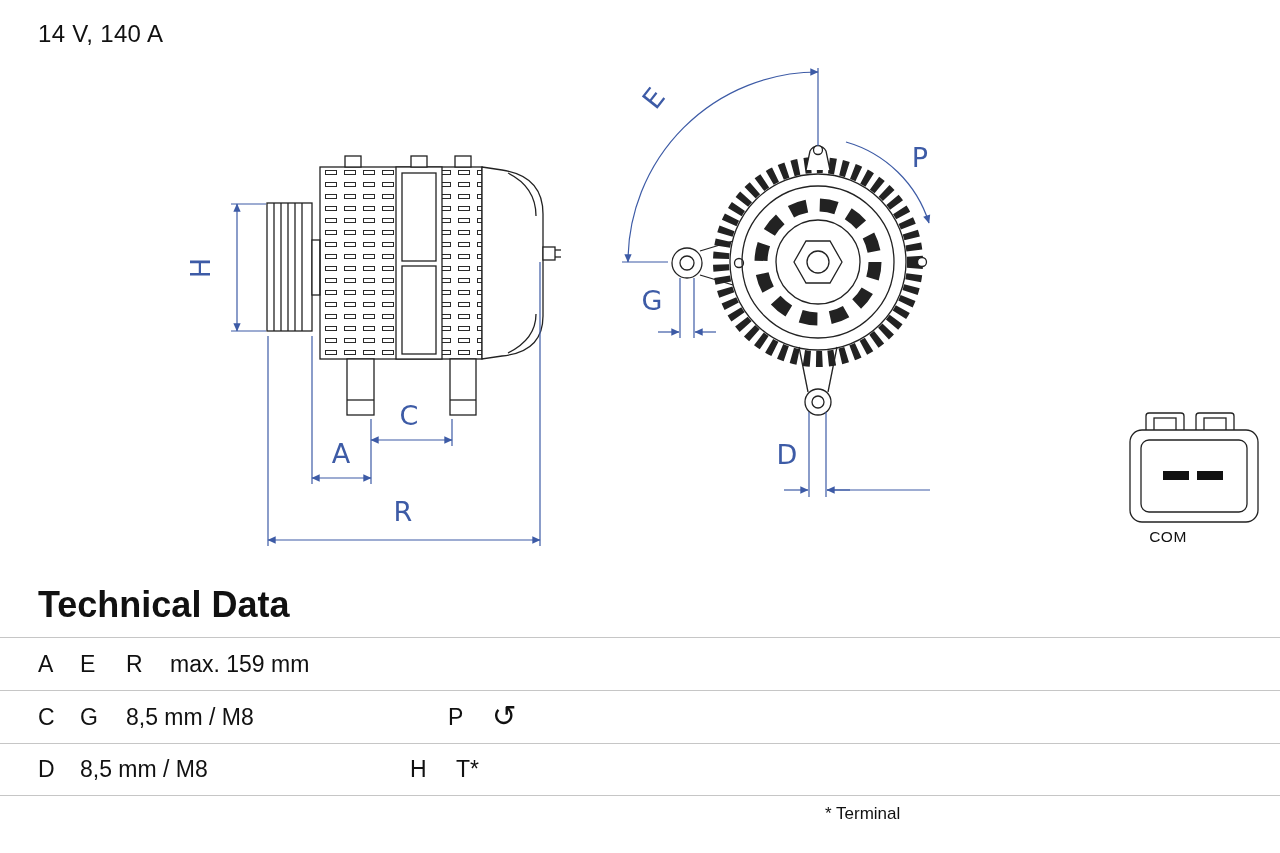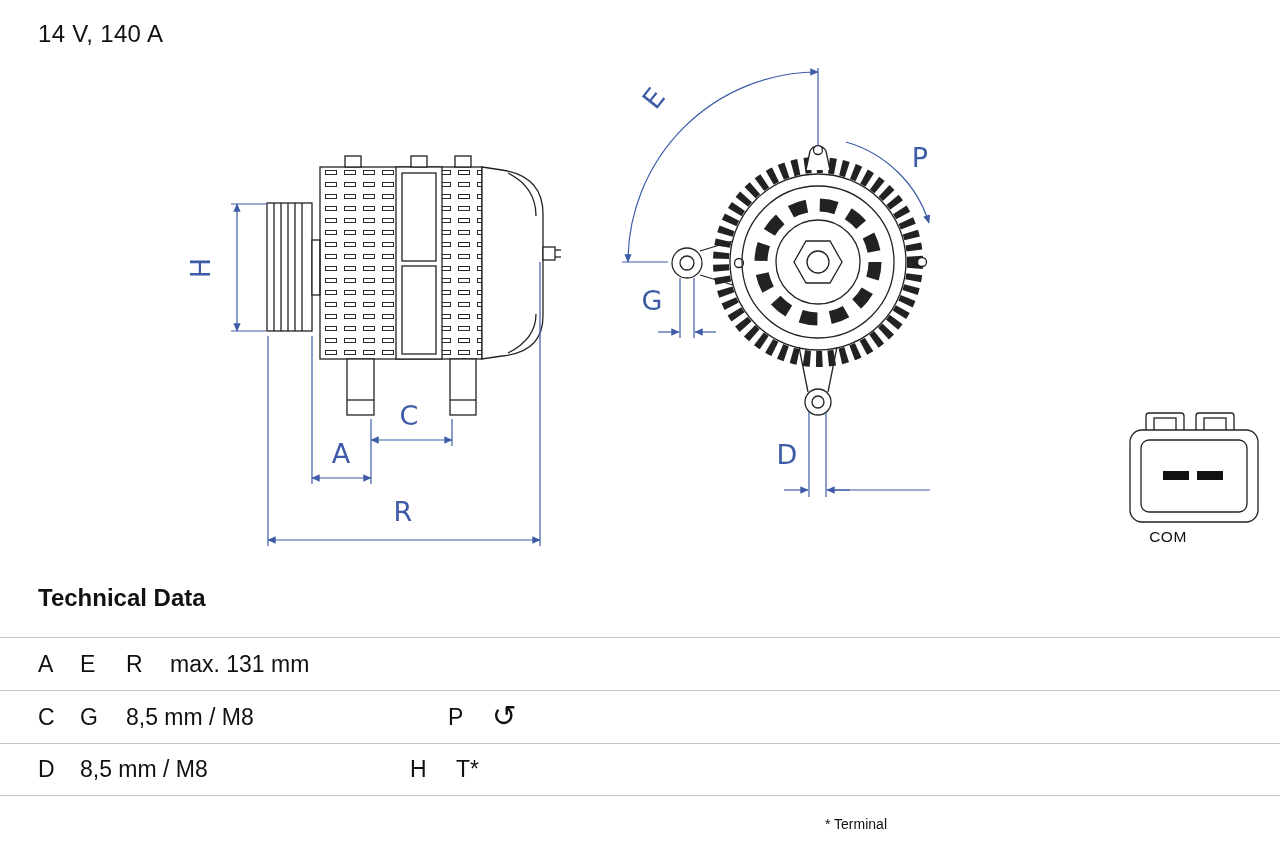--- a/index.html
+++ b/index.html
@@ -12,34 +12,34 @@
     position: relative;
     overflow: hidden;
   }
   .title {
     position: absolute; left: 38px; top: 20px;
     font-size: 24px; font-weight: 400; letter-spacing: 0.3px;
   }
   .drawing { position: absolute; left: 0; top: 0; }
   .heading {
     position: absolute; left: 38px; top: 584px;
-    font-size: 24px; font-weight: 700;
+    font-size: 36px; font-weight: 700;
   }
   .spec-table { position: absolute; left: 0; top: 637px; width: 1280px; }
   .trow {
     display: flex; align-items: center;
     height: 53px; border-top: 1px solid #c6c6c6;
     padding-left: 38px; font-size: 23px;
   }
   .trow:last-child { border-bottom: 1px solid #c6c6c6; }
   .k1 { width: 42px; }  .v1 { width: 330px; }
   .k2 { width: 46px; }  .v2 { width: 322px; }
   .k3 { width: 44px; }  .v3 { flex: 1; }
   .rot-icon { font-family: "DejaVu Sans", sans-serif; font-size: 29px; line-height: 1; }
-  .footnote { position: absolute; left: 825px; top: 804px; font-size: 14px; margin-top: 12px; }
+  .footnote { position: absolute; left: 825px; top: 804px; font-size: 17px; }
   .dim-label { font-family: "DejaVu Sans", sans-serif; font-size: 27px; }
   .conn-label { font-size: 15.5px; letter-spacing: 0.5px; }
 </style>
 </head>
 <body>
 
 <div class="title">14 V, 140 A</div>
 
 <svg class="drawing" width="1280" height="585" viewBox="0 0 1280 585">
   <defs>
@@ -179,21 +179,21 @@
   <text x="1168" y="542" text-anchor="middle" fill="#111" class="conn-label">COM</text>
 </svg>
 
 <div class="heading">Technical Data</div>
 
 <div class="spec-table">
   <div class="trow">
     <span class="k1">A</span>
     <span class="k2">E</span>
     <span class="k3">R</span>
-    <span class="v3">max. 131 mm</span>
+    <span class="v3">max. 159 mm</span>
   </div>
   <div class="trow">
     <span class="k1">C</span>
     <span class="k2">G</span>
     <span class="v2">8,5 mm / M8</span>
     <span class="k3">P</span>
     <span class="v3"><span class="rot-icon">↺</span></span>
   </div>
   <div class="trow">
     <span class="k1">D</span>

